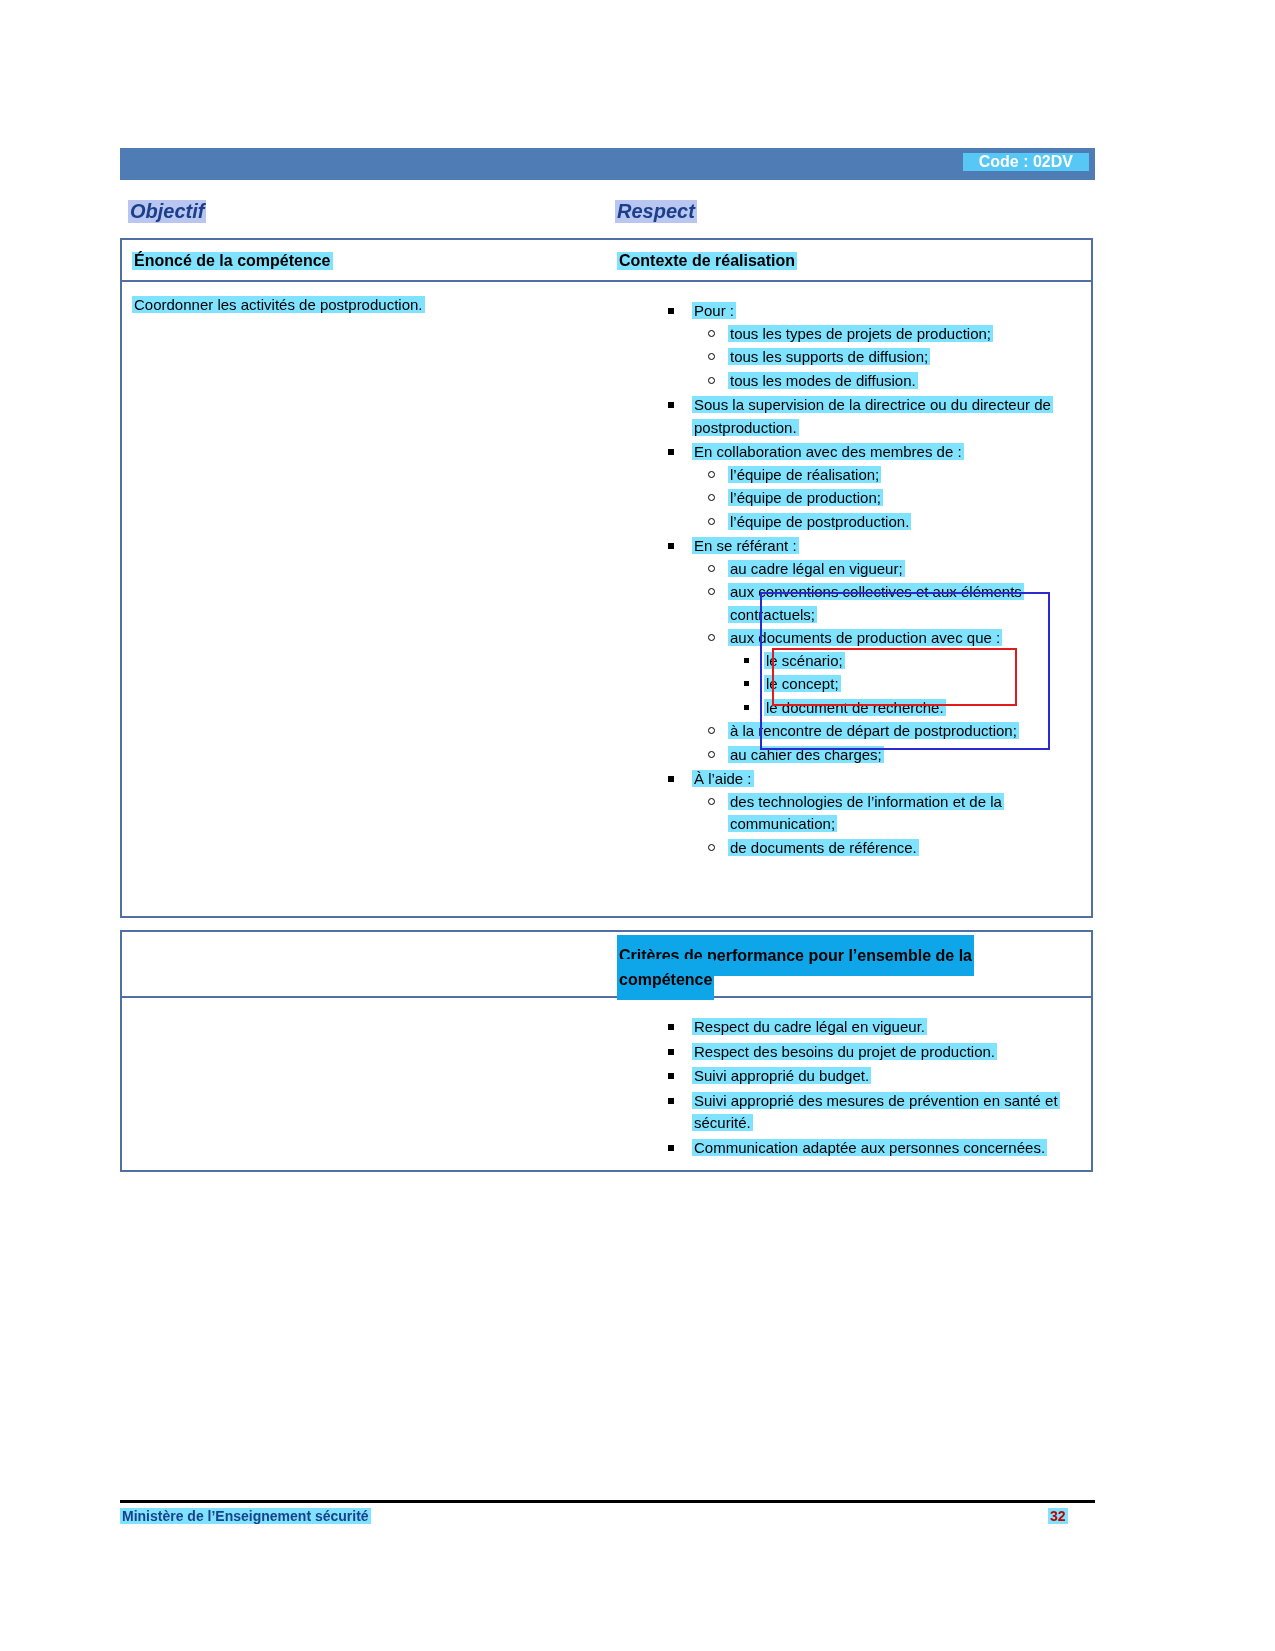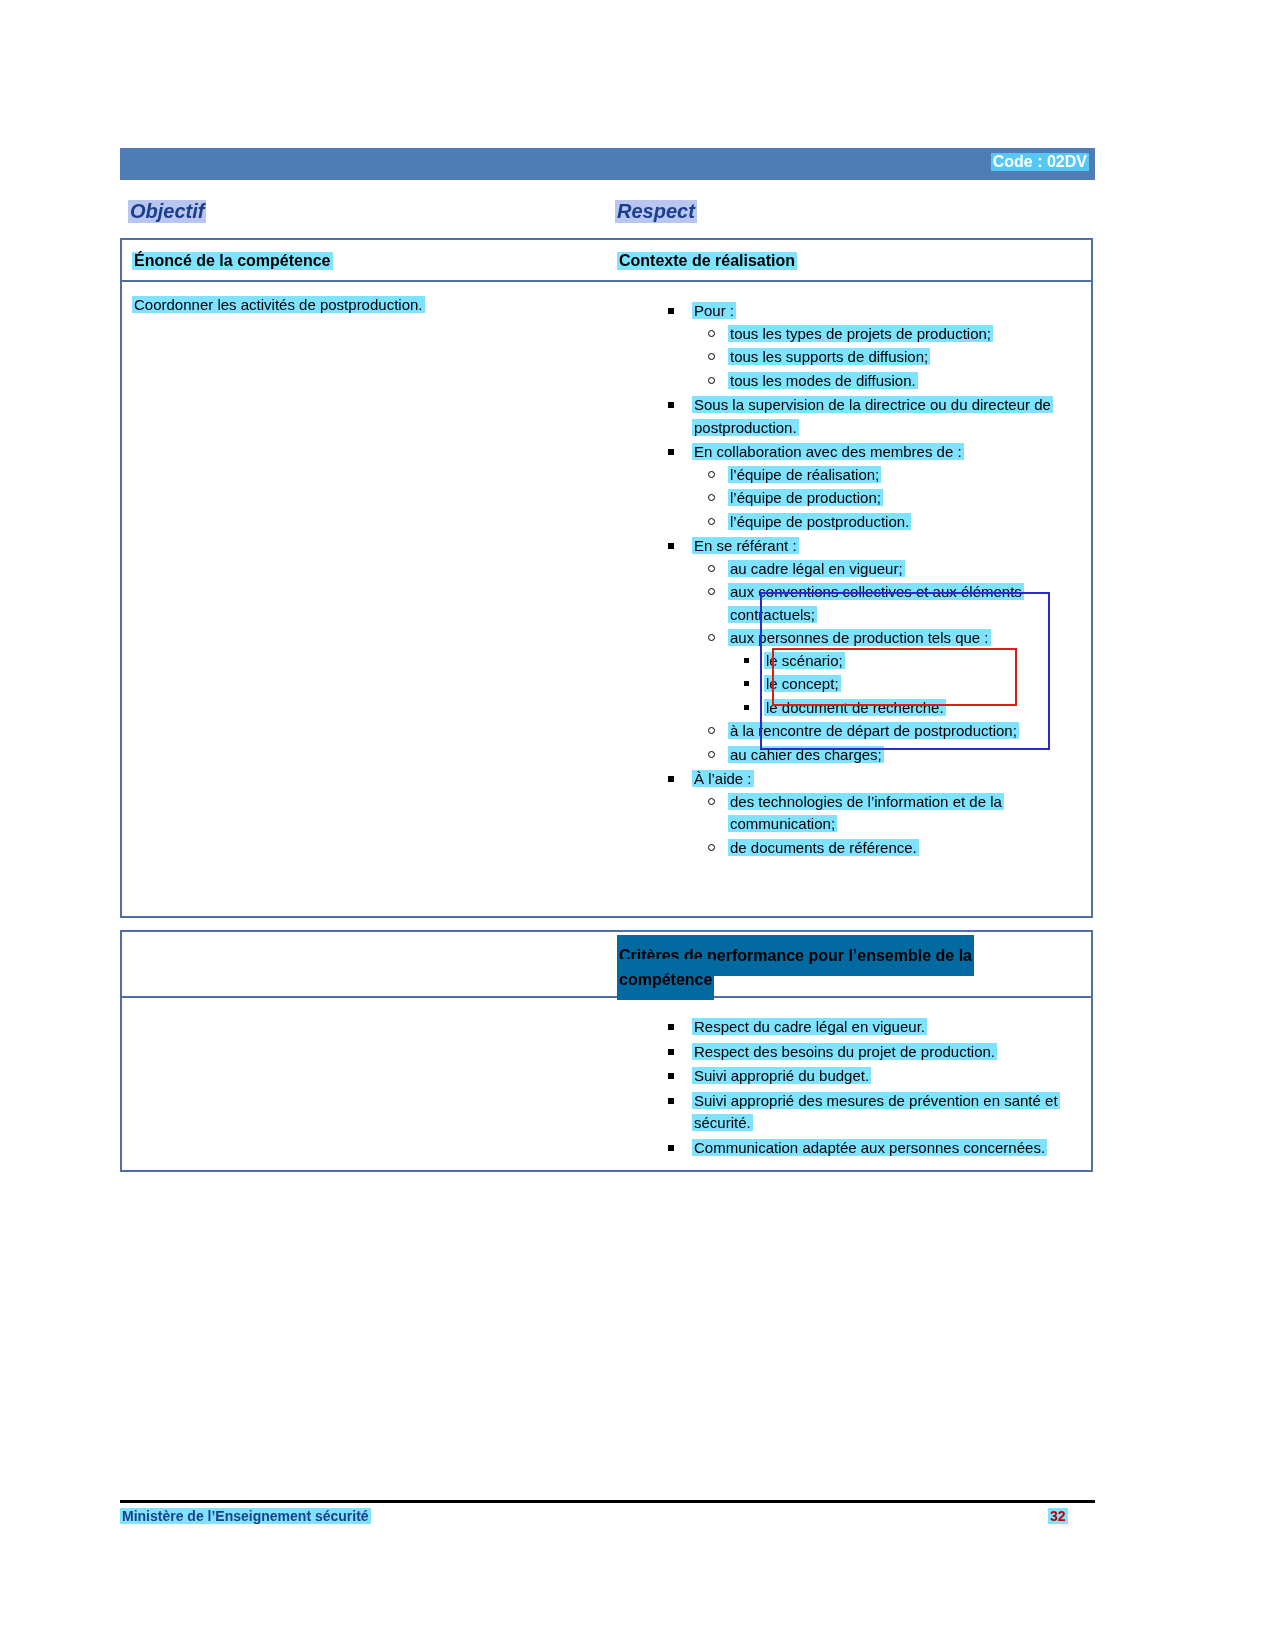--- a/index.html
+++ b/index.html
@@ -31,21 +31,21 @@
     background: #4f7cb4;
   }
   .header-code {
     position: absolute;
     right: 6px;
     top: 5px;
     font-size: 16px;
     color: #ffffff;
     font-weight: bold;
     background: #57c8f5;
-    padding: 0 2px;
+    padding: 0 16px;
     white-space: nowrap;
   }
 
   
   .os-row {
     position: absolute;
     left: 120px;
     top: 198px;
     width: 975px;
     height: 32px;
@@ -225,21 +225,21 @@
   .crit-title {
     position: absolute;
     left: 495px;
     top: 12px;
     width: 450px;
     font-size: 16px;
     font-weight: bold;
     line-height: 1.5;
   }
   .crit-title span {
-    background: #0369a1;
+    background: #0ea5e9;
     padding: 12px 2px;
     box-decoration-break: clone;
     -webkit-box-decoration-break: clone;
   }
   .crit-body {
     position: absolute;
     left: 520px;
     top: 76px;
     width: 440px;
   }
@@ -327,21 +327,21 @@
         </li>
 
         <li>
           <span class="sq"></span>
           <span class="txt">En se référant :</span>
           <ul class="lvl2">
             <li><span class="circ"></span><span class="txt">au cadre légal en vigueur;</span></li>
             <li><span class="circ"></span><span class="txt">aux conventions collectives et aux éléments contractuels;</span></li>
             <li>
               <span class="circ"></span>
-              <span class="txt">aux personnes de production tels que :</span>
+              <span class="txt">aux documents de production avec que :</span>
               <ul class="lvl3">
                 <li><span class="sq3"></span><span class="txt">le scénario;</span></li>
                 <li><span class="sq3"></span><span class="txt">le concept;</span></li>
                 <li><span class="sq3"></span><span class="txt">le document de recherche.</span></li>
               </ul>
             </li>
             <li><span class="circ"></span><span class="txt">à la rencontre de départ de postproduction;</span></li>
             <li><span class="circ"></span><span class="txt">au cahier des charges;</span></li>
             <li><span class="circ"></span></li>
           </ul>

